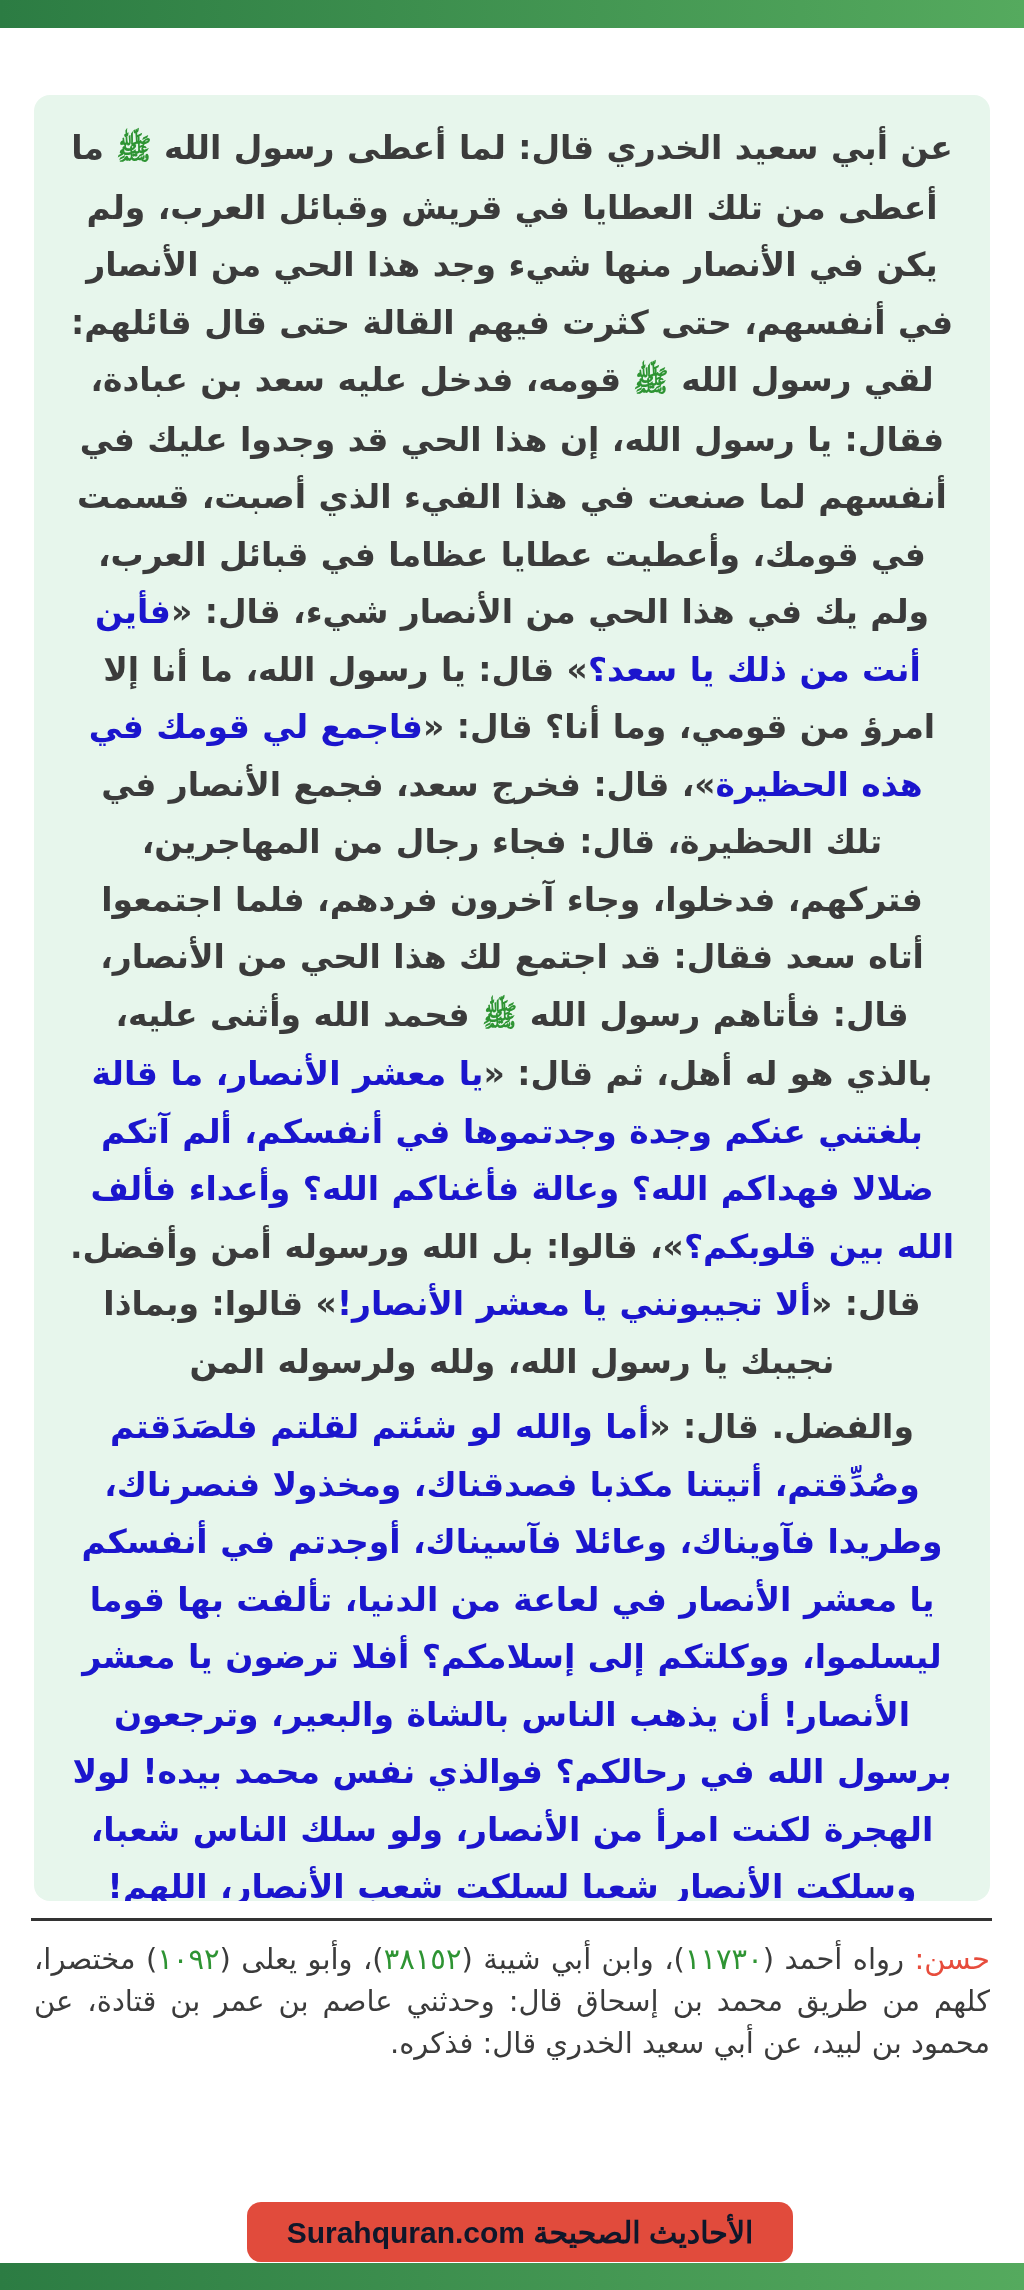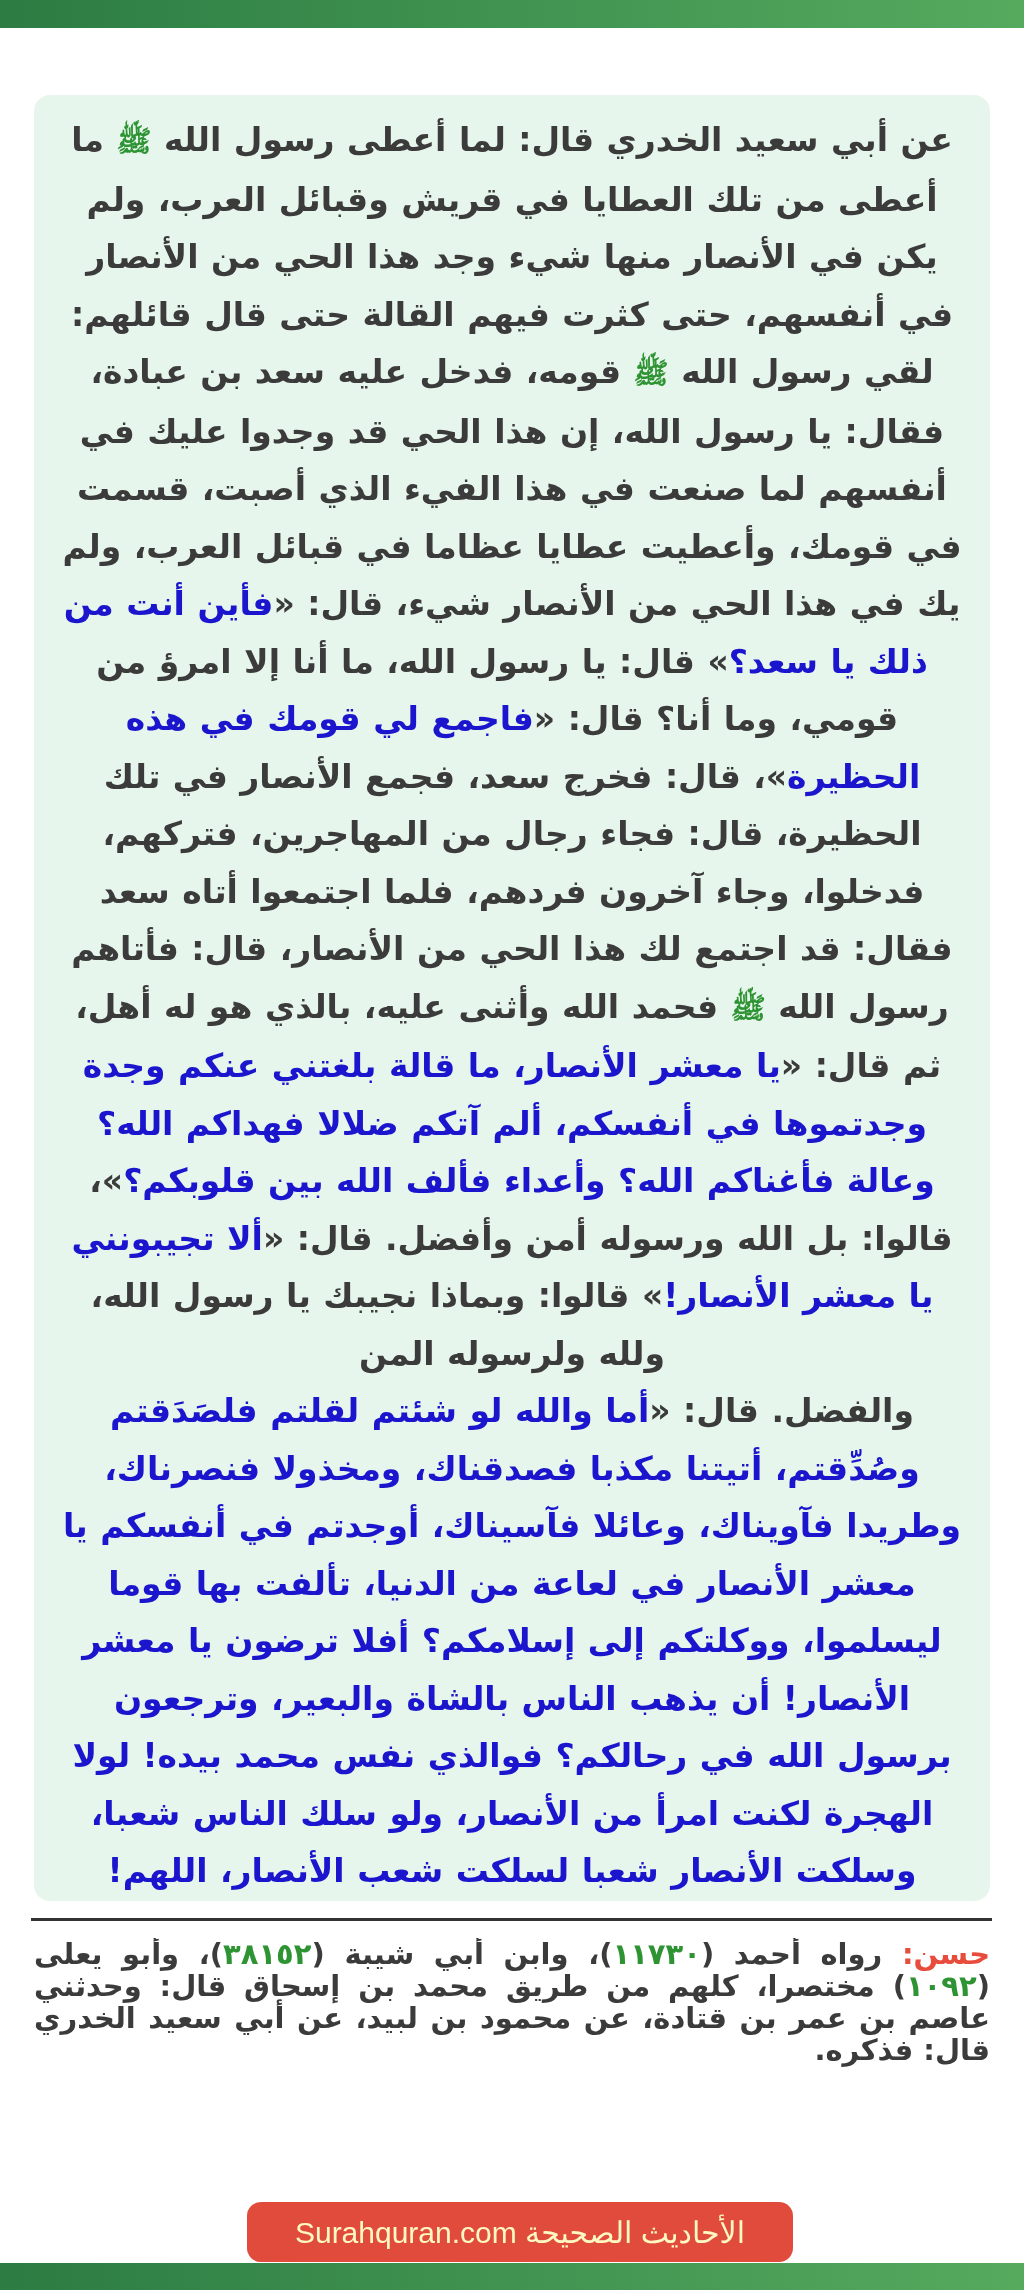--- a/index.html
+++ b/index.html
@@ -61,21 +61,21 @@
   }
   .hadith-text{
     direction:rtl;
     text-align:center;
     font-size:33px;
     font-weight:bold;
     line-height:57.5px;
     color:var(--text-dark);
     word-spacing:1px;
   }
-  .hadith-text p{margin:0;}
+  .hadith-text p{margin:8px;}
   .seg-text{color:var(--text-dark);}
   .seg-quote{color:var(--quote-blue);}
   .seg-saw{color:var(--saw-green);font-size:0.88em;}
   .seg-grade{color:var(--grade-red);}
   .seg-num{color:var(--number-green);}
   .divider{
     position:absolute;
     top:1918px;
     left:31px;
     width:961px;
@@ -84,41 +84,42 @@
   }
   .reference{
     position:absolute;
     top:1938px;
     left:34px;
     width:956px;
     height:246px;
     direction:rtl;
     text-align:justify;
     font-size:29px;
-    font-weight:bold;
-    line-height:32px;
+    font-weight:normal;
+    line-height:42px;
     color:var(--text-dark);
     overflow:hidden;
   }
   .site-button{
     position:absolute;
     top:2202px;
     left:247px;
     width:546px;
     height:60px;
     line-height:60px;
     background:var(--button-red);
-    color:#fef9c3;
+    color:#0f172a;
     font-size:30px;
     text-align:center;
     border-radius:14px;
     direction:rtl;
     cursor:pointer;
     border:none;
     box-sizing:border-box;
+    font-weight:bold;
   }
 </style>
 </head>
 <body>
 
 <div class="page">
 
   <div class="accent-bar top"></div>
 
 

